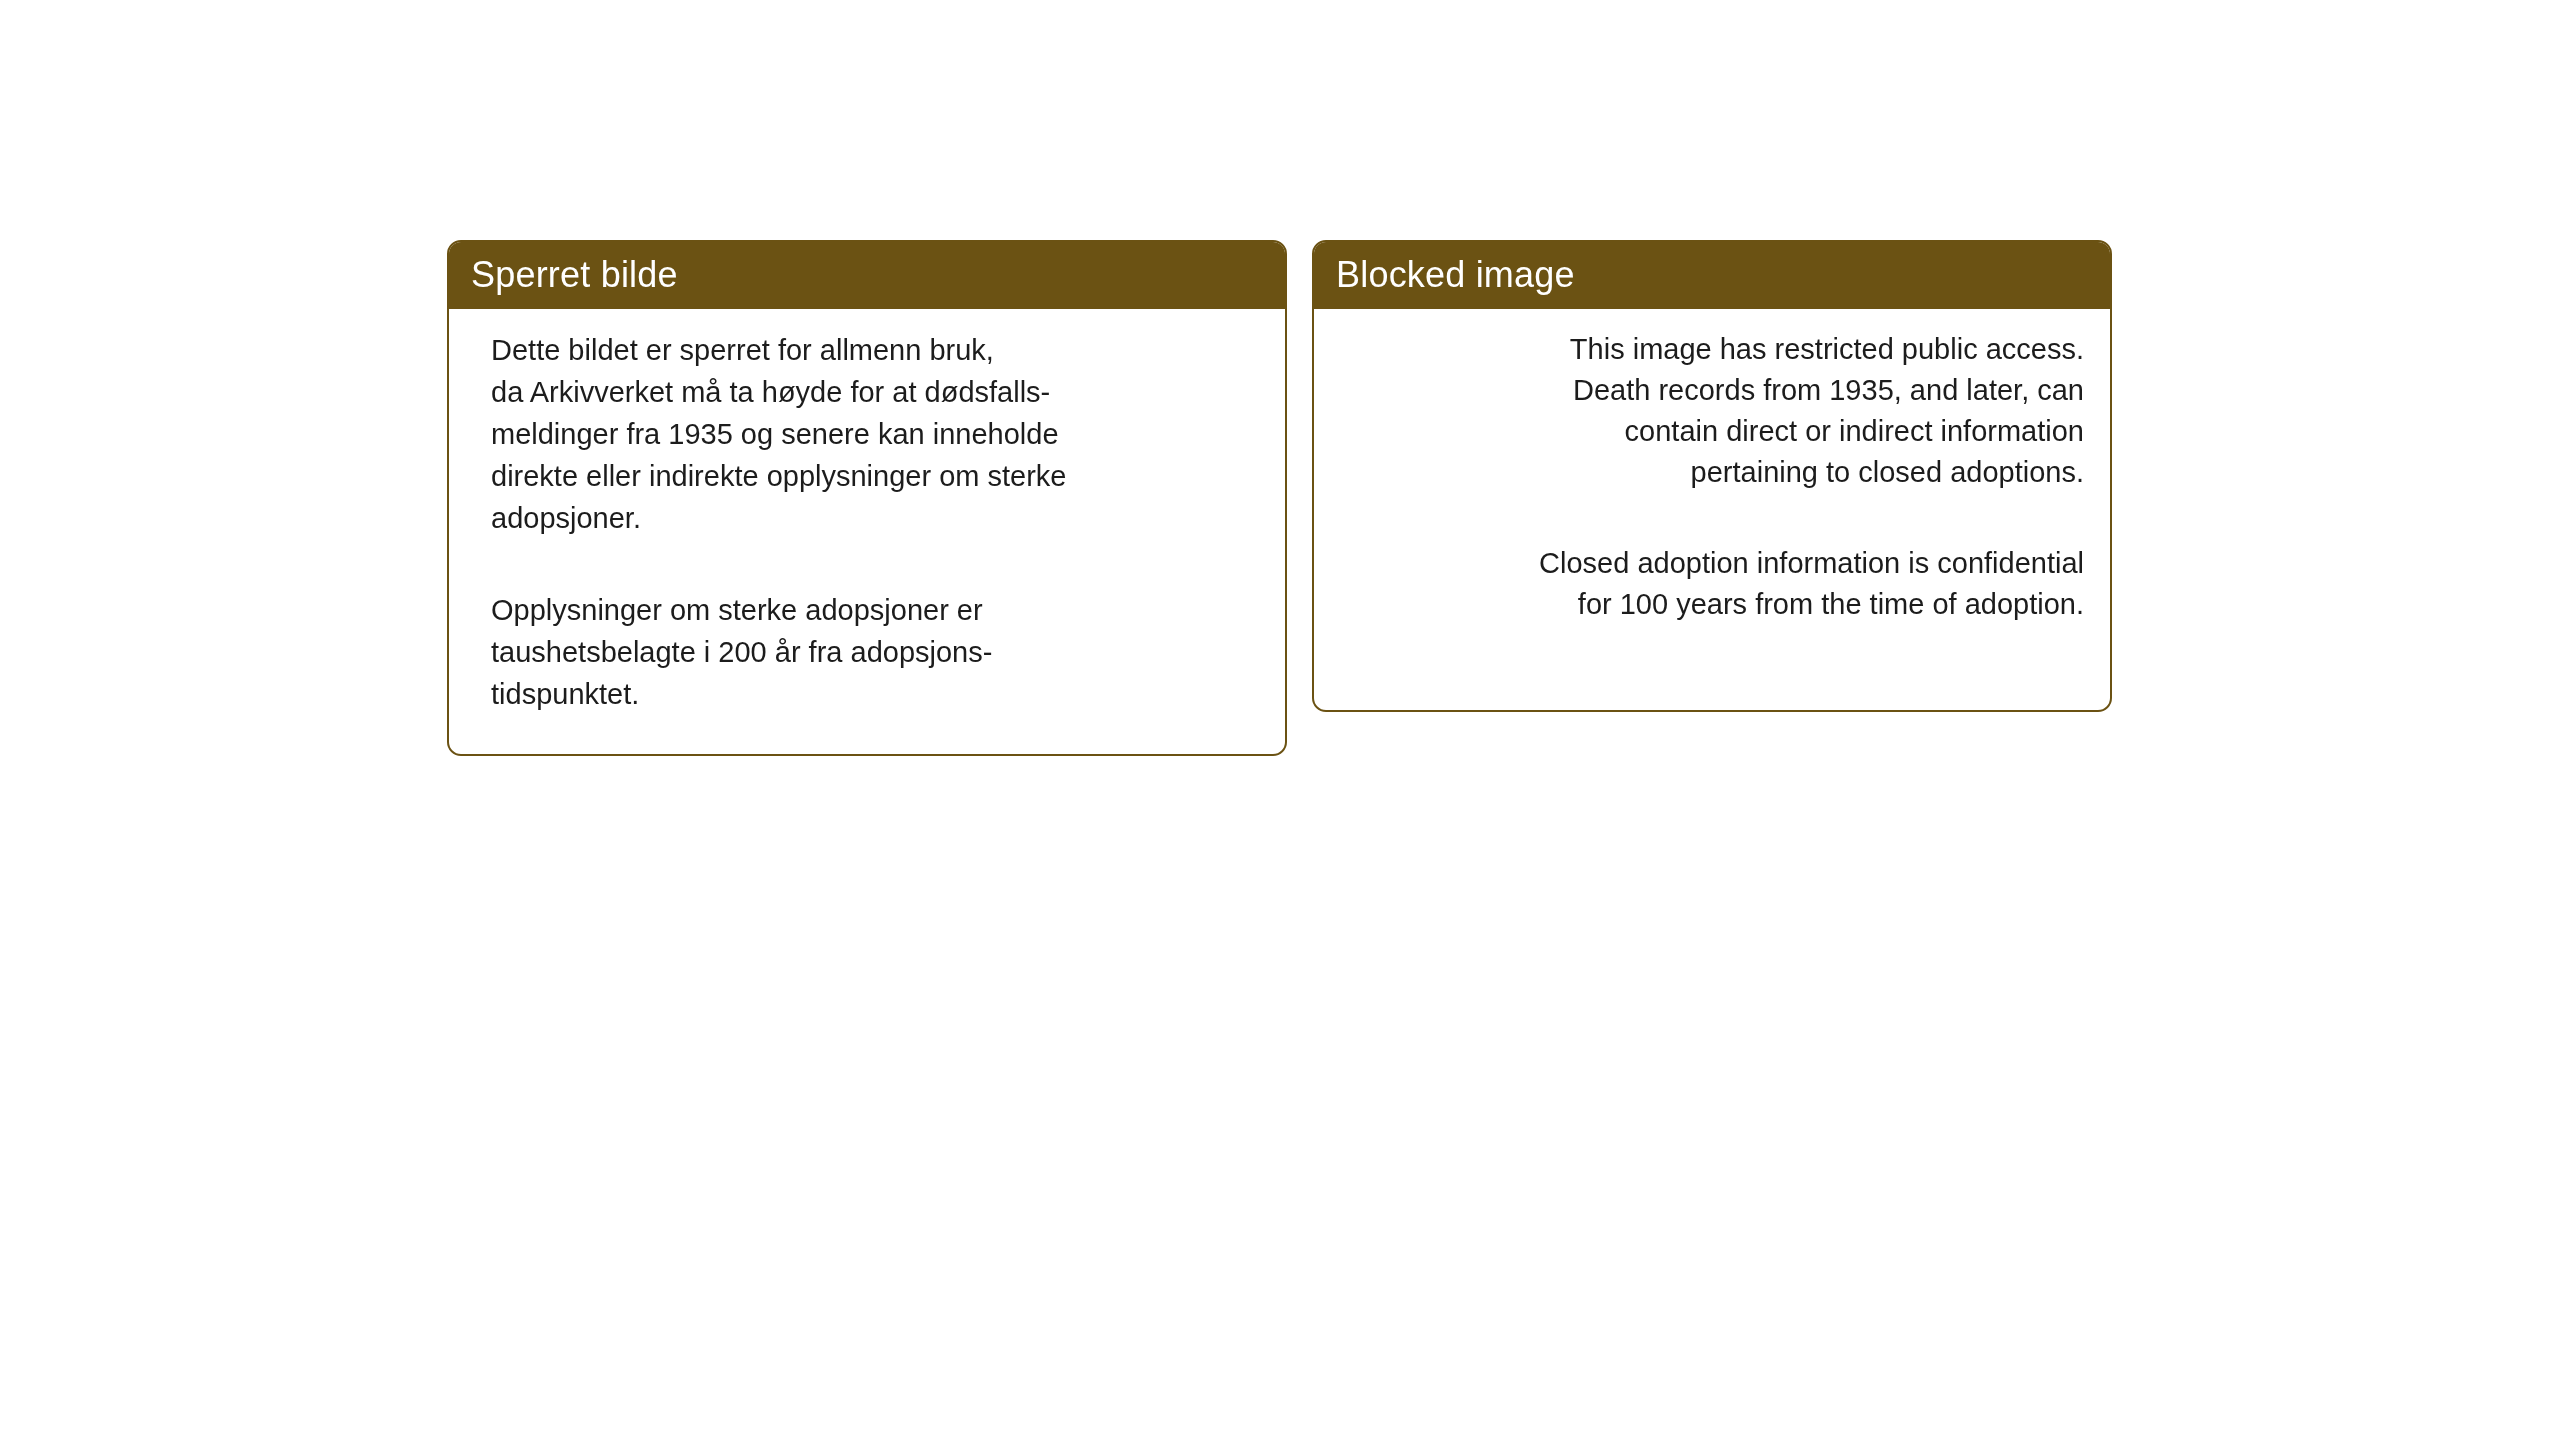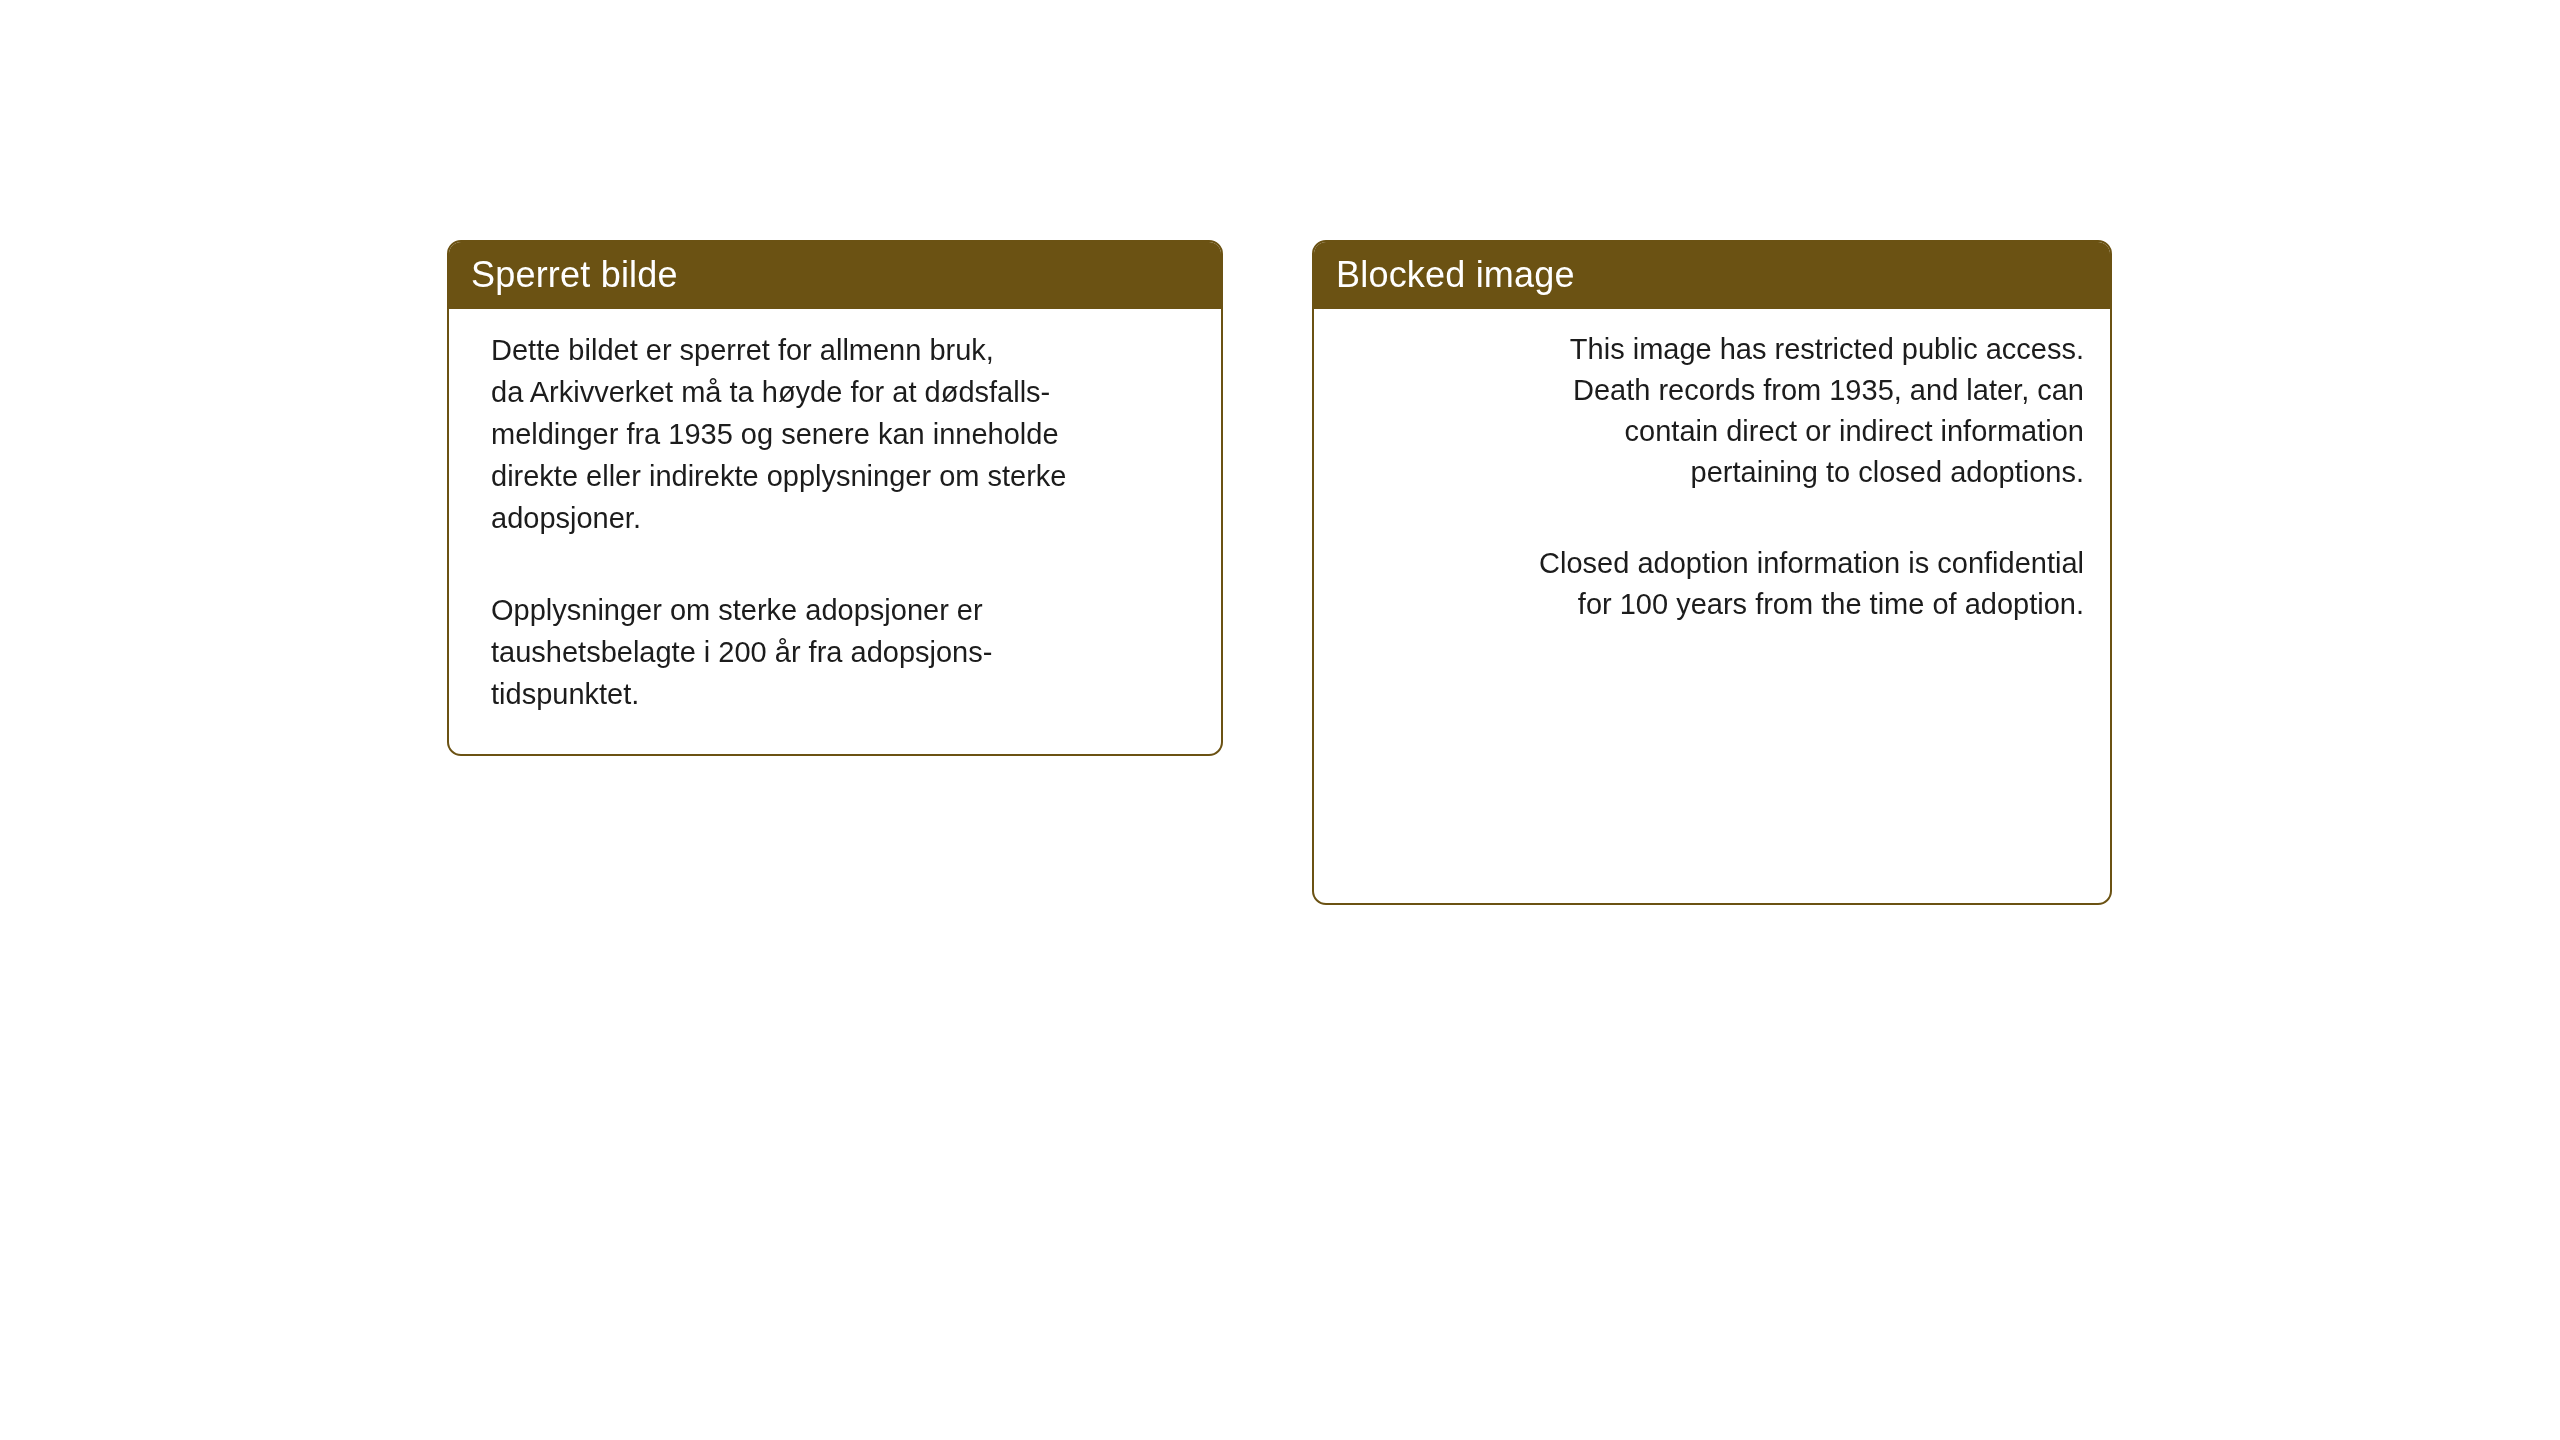--- a/index.html
+++ b/index.html
@@ -47,34 +47,34 @@
     white-space: pre-line;
   }
   .panel-body p + p {
     margin-top: 50px;
   }
 
   
   #panel-no {
     left: 447px;
     top: 240px;
-    width: 776px;
+    width: 840px;
     height: 516px;
   }
   #panel-no .panel-body {
     padding-left: 42px;
     padding-top: 20px;
   }
 
   
   #panel-en {
     left: 1312px;
     top: 240px;
     width: 800px;
-    height: 665px;
+    height: 472px;
   }
   #panel-en .panel-body {
     padding-left: 40px;
     padding-top: 20px;
     text-align: right;
   }
   #panel-en .panel-body p {
     line-height: 41px;
   }
 </style>

